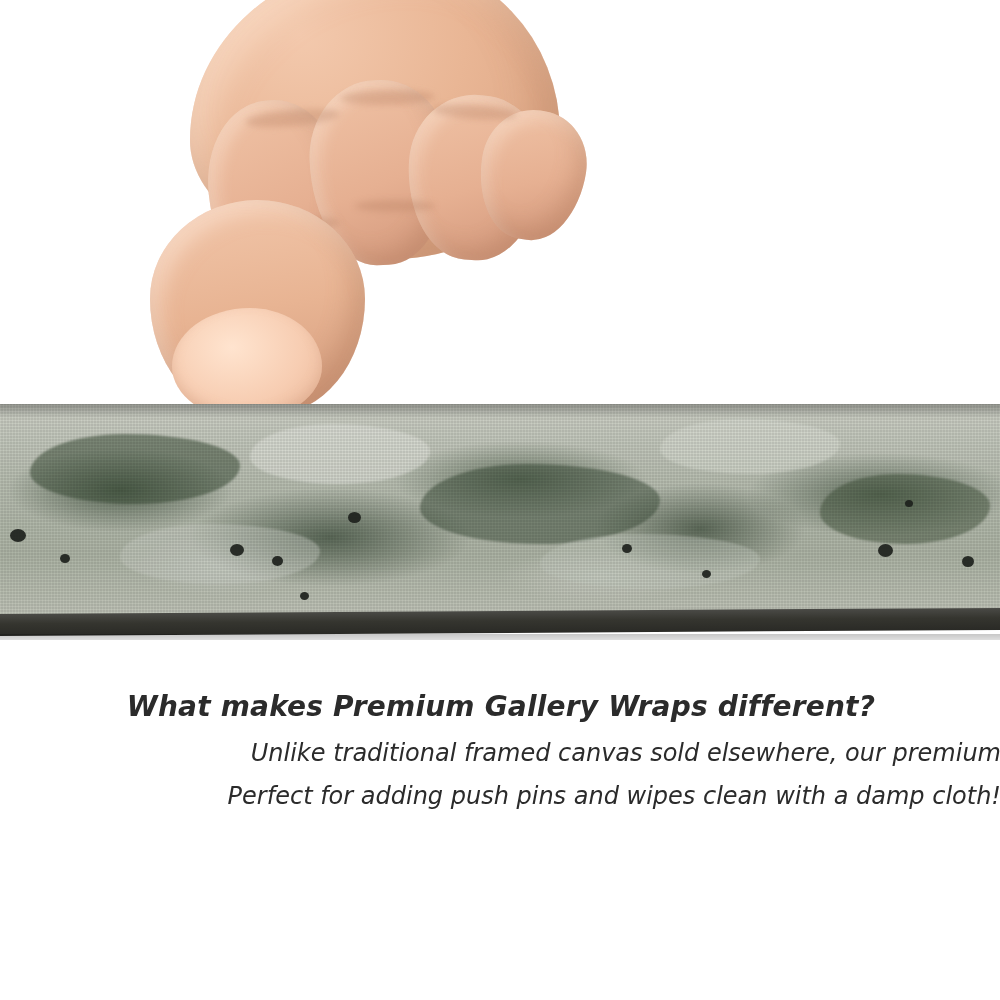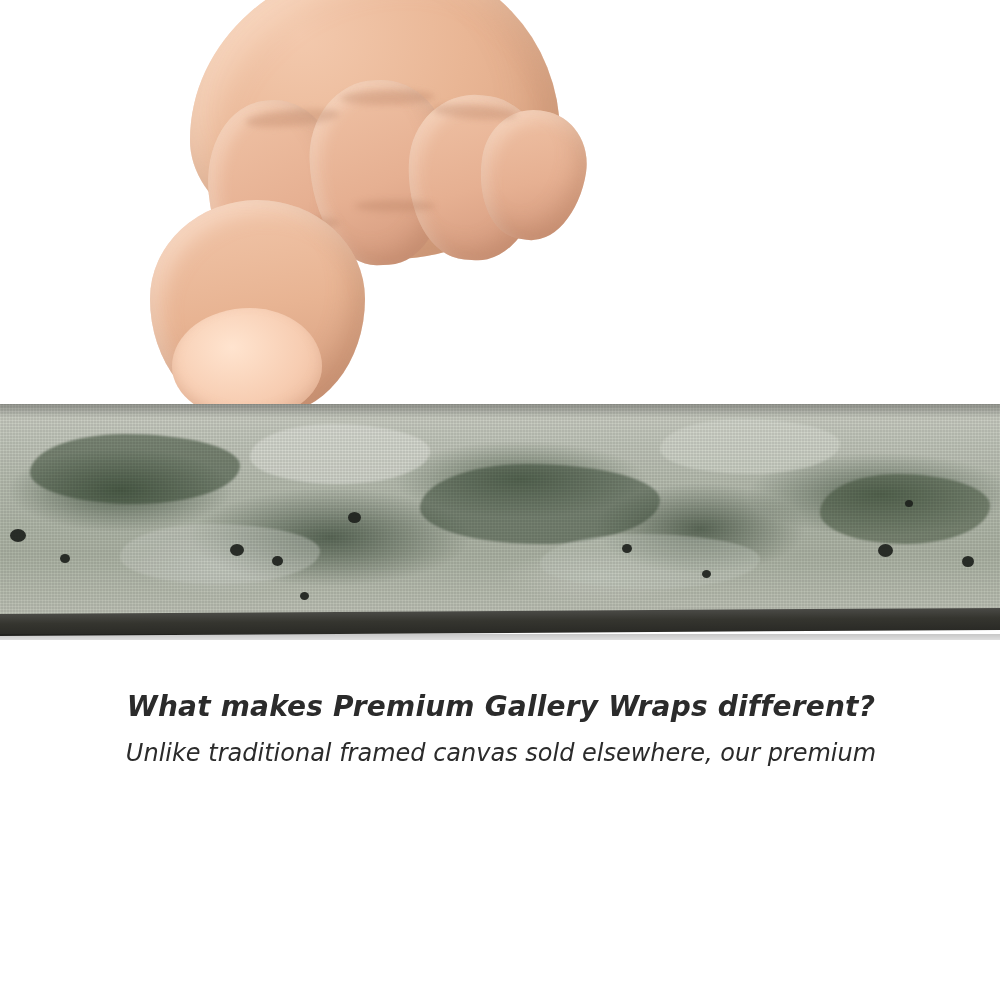--- a/index.html
+++ b/index.html
@@ -178,20 +178,21 @@
   .caption-title {
     font-size: 28px;
     font-weight: 600;
     letter-spacing: 0.2px;
     margin-bottom: 12px;
   }
   .caption-line {
     font-size: 24px;
     line-height: 37px;
     font-weight: 400;
+    text-align: right;
   }
   .caption-last {
     margin-top: 6px;
   }
 </style>
 </head>
 <body>
 
 <div class="page">
 
@@ -239,15 +240,16 @@
       <div class="strip-shadow-top"></div>
     </div>
 
     <div class="panel-edge"></div>
     <div class="panel-edge-shadow"></div>
   </div>
 
   <div class="caption">
     <div class="caption-title">What makes Premium Gallery Wraps different?</div>
     <div class="caption-line">Unlike traditional framed canvas sold elsewhere, our premium</div>
+    <div class="caption-line caption-last">Perfect for adding push pins and wipes clean with a damp cloth!</div>
   </div>
 
 </div>
 
 </body></html>

